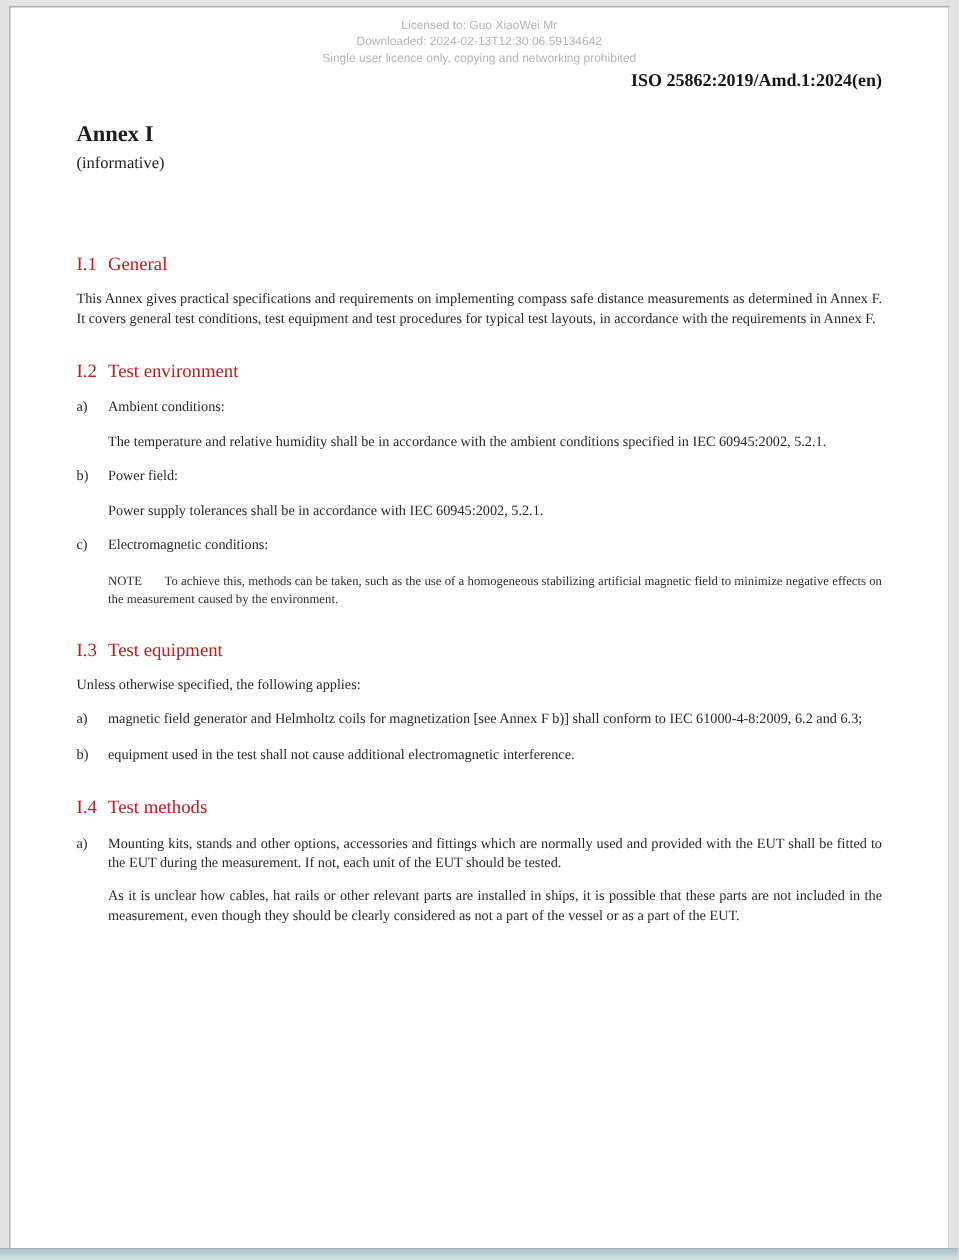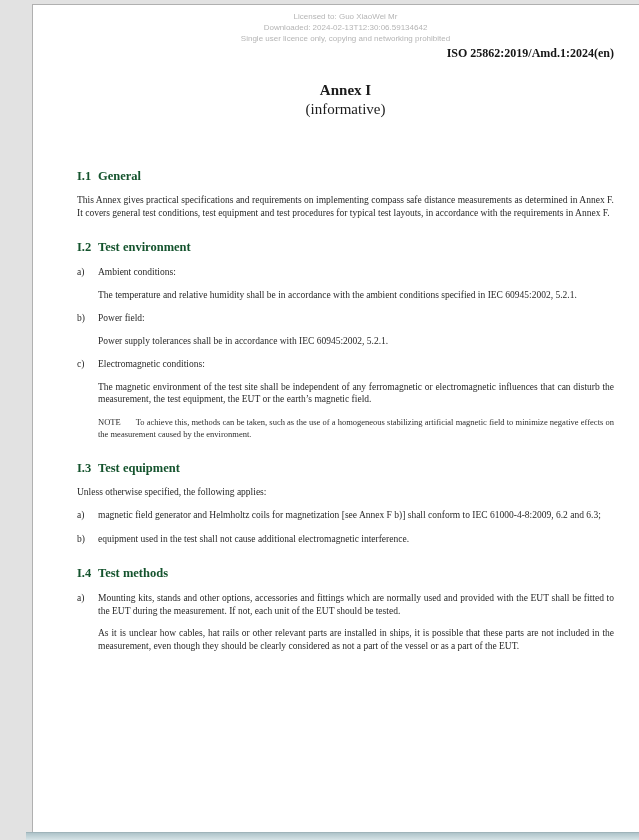--- a/index.html
+++ b/index.html
@@ -3,21 +3,21 @@
 <meta charset="utf-8">
 <style>
   * { margin: 0; padding: 0; box-sizing: border-box; }
   html, body {
     width: 639px; height: 840px;
     background: #e2e2e2;
     font-family: "Liberation Serif", "DejaVu Serif", serif;
     overflow: hidden;
     position: relative;
   }
-  .viewport { position: absolute; inset: 0; margin-left: 26px; }
+  .viewport { position: absolute; inset: 0; }
   .page {
     position: absolute;
     left: 6px; top: 4px;
     width: 627px; height: 828px;
     background: #ffffff;
     border: 1px solid #b0b0b0;
     border-right-color: #cfcfcf;
     border-bottom: none;
     padding: 0 44px;
   }
@@ -29,34 +29,34 @@
     line-height: 11px;
     color: #b5b5b5;
   }
   .doc-ref {
     margin-top: 2px;
     text-align: right;
     font-size: 12px;
     font-weight: bold;
     color: #161616;
   }
-  .annex-head { margin-top: 20px; text-align: center; color: #1c1c1c; }
+  .annex-head { margin-top: 20px; text-align: left; color: #1c1c1c; }
   .annex-label { font-size: 15px; font-weight: bold; line-height: 19px; }
-  .annex-status { font-size: 15px; line-height: 19px; }
+  .annex-status { font-size: 11px; line-height: 19px; }
   .doc-title {
     margin-top: 21px;
     text-align: center;
     font-size: 16px;
     font-weight: bold;
     color: #1c1c1c;
   }
   .h2 {
     font-size: 12.5px;
-    font-weight: bold;
-    color: #14532d;
+    font-weight: normal;
+    color: #b91c1c;
     margin-top: 21px;
   }
   .h2.first { margin-top: 50px; }
   .h2 .num { display: inline-block; min-width: 21px; }
   .h3 {
     font-size: 11px;
     font-weight: bold;
     color: #1c1c1c;
     margin-top: 14px;
   }
@@ -133,21 +133,20 @@
     <div class="li">
       <span class="lbl">b)</span>
       <p class="body txt">Power field:</p>
     </div>
     <p class="body ind">Power supply tolerances shall be in accordance with IEC 60945:2002, 5.2.1.</p>
 
     <div class="li">
       <span class="lbl">c)</span>
       <p class="body txt">Electromagnetic conditions:</p>
     </div>
-    <p class="body ind">The magnetic environment of the test site shall be independent of any ferromagnetic or electromagnetic influences that can disturb the measurement, the test equipment, the EUT or the earth’s magnetic field.</p>
     <p class="note">
       <span class="note-lbl">NOTE</span><span>To achieve this, methods can be taken, such as the use of a homogeneous stabilizing artificial magnetic field to minimize negative effects on the measurement caused by the environment.</span>
     </p>
 
     <div class="h2">
       <span class="num">I.3</span><span>Test equipment</span>
     </div>
     <p class="body">Unless otherwise specified, the following applies:</p>
 
     <div class="li">

